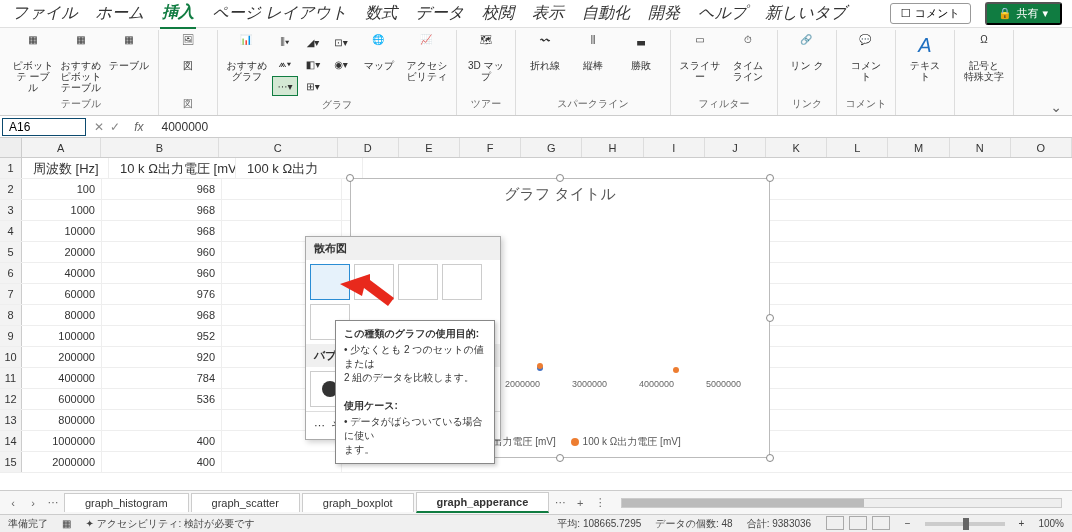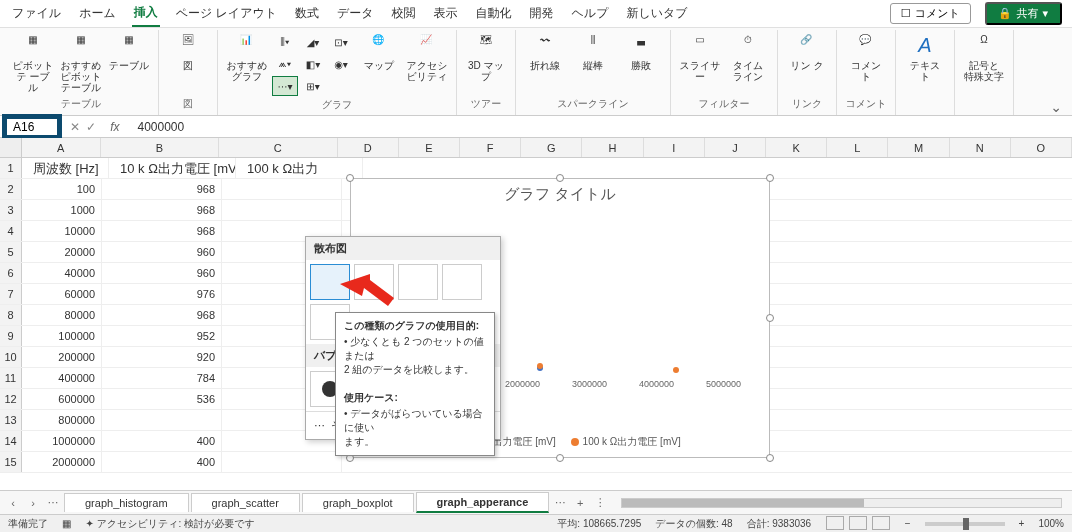--- a/index.html
+++ b/index.html
@@ -1,39 +1,39 @@
 <!DOCTYPE html>
 <html><head>
 <meta charset="utf-8">
 <style>
 * { margin: 0; padding: 0; box-sizing: border-box; font-family: "Yu Gothic", "Meiryo", sans-serif; }
 body { width: 1072px; height: 532px; background: #fff; overflow: hidden; font-size: 12px; color: #333; position: relative; }
 
 
 .tabs { display: flex; align-items: center; padding: 0 10px; height: 28px; border-bottom: 1px solid #e0e0e0; gap: 14px; }
-.tab { font-size: 12px; cursor: pointer; padding: 4px 2px; }
+.tab { font-size: 16px; cursor: pointer; padding: 4px 2px; font-style: italic; }
 .tab.active { color: #107c41; border-bottom: 2px solid #107c41; font-weight: bold; }
 .tabs-spacer { flex: 1; }
 .btn-comment { border: 1px solid #999; background: #fff; padding: 2px 10px; border-radius: 3px; font-size: 11px; display: flex; align-items: center; gap: 4px; }
 .btn-share { background: #107c41; color: #fff; padding: 2px 12px; border-radius: 3px; font-size: 11px; display: flex; align-items: center; gap: 4px; }
 
 
 .ribbon { display: flex; height: 88px; border-bottom: 1px solid #ccc; background: #fafafa; padding: 2px 0 0 4px; }
 .rgroup { display: flex; flex-direction: column; align-items: center; border-right: 1px solid #ddd; padding: 2px 6px; }
 .rgroup-items { display: flex; align-items: flex-start; gap: 2px; flex: 1; }
 .ritem-big { display: flex; flex-direction: column; align-items: center; width: 46px; font-size: 10px; text-align: center; line-height: 1.1; padding: 2px; }
 .ritem-big .ico { width: 28px; height: 24px; margin-bottom: 2px; }
 .rgroup-label { font-size: 10px; color: #666; padding: 2px 0; }
 .small-col { display: flex; flex-direction: column; gap: 2px; }
 .small-btn { width: 26px; height: 20px; font-size: 10px; display:flex; align-items:center; justify-content:center; }
 .ribbon-collapse { margin-left:auto; padding: 0 10px; display:flex; align-items:flex-end; font-size: 14px; color:#666;}
 
 
 .formula { display: flex; align-items: center; height: 22px; border-bottom: 1px solid #ccc; }
-.namebox { width: 60px; border: 5px solid #0c4a6e; padding: 1px 6px; font-size: 12px; margin: 0 2px; }
+.namebox { width: 84px; border: 1px solid #0c4a6e; padding: 1px 6px; font-size: 12px; margin: 0 2px; }
 .fx-icons { display:flex; gap:6px; padding: 0 6px; color:#888; font-size: 12px; }
 .fx { color:#666; font-style: italic; padding: 0 8px; }
 .fvalue { flex:1; padding-left: 4px; font-size: 12px; }
 
 
 .grid-wrap { position: relative; height: 360px; overflow:hidden; }
 .col-headers { display:flex; height:20px; background:#f3f3f3; border-bottom:1px solid #ccc; font-size:11px; }
 .corner { width:22px; border-right:1px solid #ccc; background:#eee;}
 .colh { border-right:1px solid #ddd; text-align:center; line-height:20px; }
 .colh.a { width:80px;} .colh.b { width:120px;} .colh.c { width:120px;}
@@ -63,21 +63,21 @@
 
 
 .popup { position:absolute; left:305px; top:98px; width:196px; background:#fff; border:1px solid #aaa; box-shadow:2px 2px 6px rgba(0,0,0,.2); z-index:50; font-size:11px;}
 .popup h4 { font-size:11px; font-weight:bold; padding:4px 8px; background:#f0f0f0;}
 .thumbs { display:flex; flex-wrap:wrap; padding:4px; gap:4px;}
 .thumb { width:40px; height:36px; border:1px solid #ccc; position:relative;}
 .thumb.sel { border:1px solid #2a8dd4; background:#e6f2fb;}
 .more { padding:6px 8px; border-top:1px solid #ddd; display:flex; align-items:center; gap:6px;}
 
 
-.tooltip { position:absolute; left:335px; top:174px; width:160px; background:#fff; border:1px solid #888; box-shadow:2px 2px 4px rgba(0,0,0,.2); padding:6px 8px; font-size:10px; z-index:60; line-height:1.4;}
+.tooltip { position:absolute; left:335px; top:182px; width:160px; background:#fff; border:1px solid #888; box-shadow:2px 2px 4px rgba(0,0,0,.2); padding:6px 8px; font-size:10px; z-index:60; line-height:1.4;}
 .tooltip b { display:block; margin-bottom:2px;}
 
 
 .arrow { position:absolute; left:332px; top:126px; z-index:70; }
 
 
 .sheettabs { position:absolute; bottom:18px; left:0; right:0; height:24px; display:flex; align-items:center; border-top:1px solid #ccc; background:#f7f7f7; font-size:11px; padding-left:4px; gap:2px;}
 .navbtn { width:18px; text-align:center; color:#666;}
 .stab { padding:3px 20px; border:1px solid #ccc; border-bottom:none; background:#fff; color:#333; }
 .stab.active { border-bottom:2px solid #107c41; font-weight:bold;}

